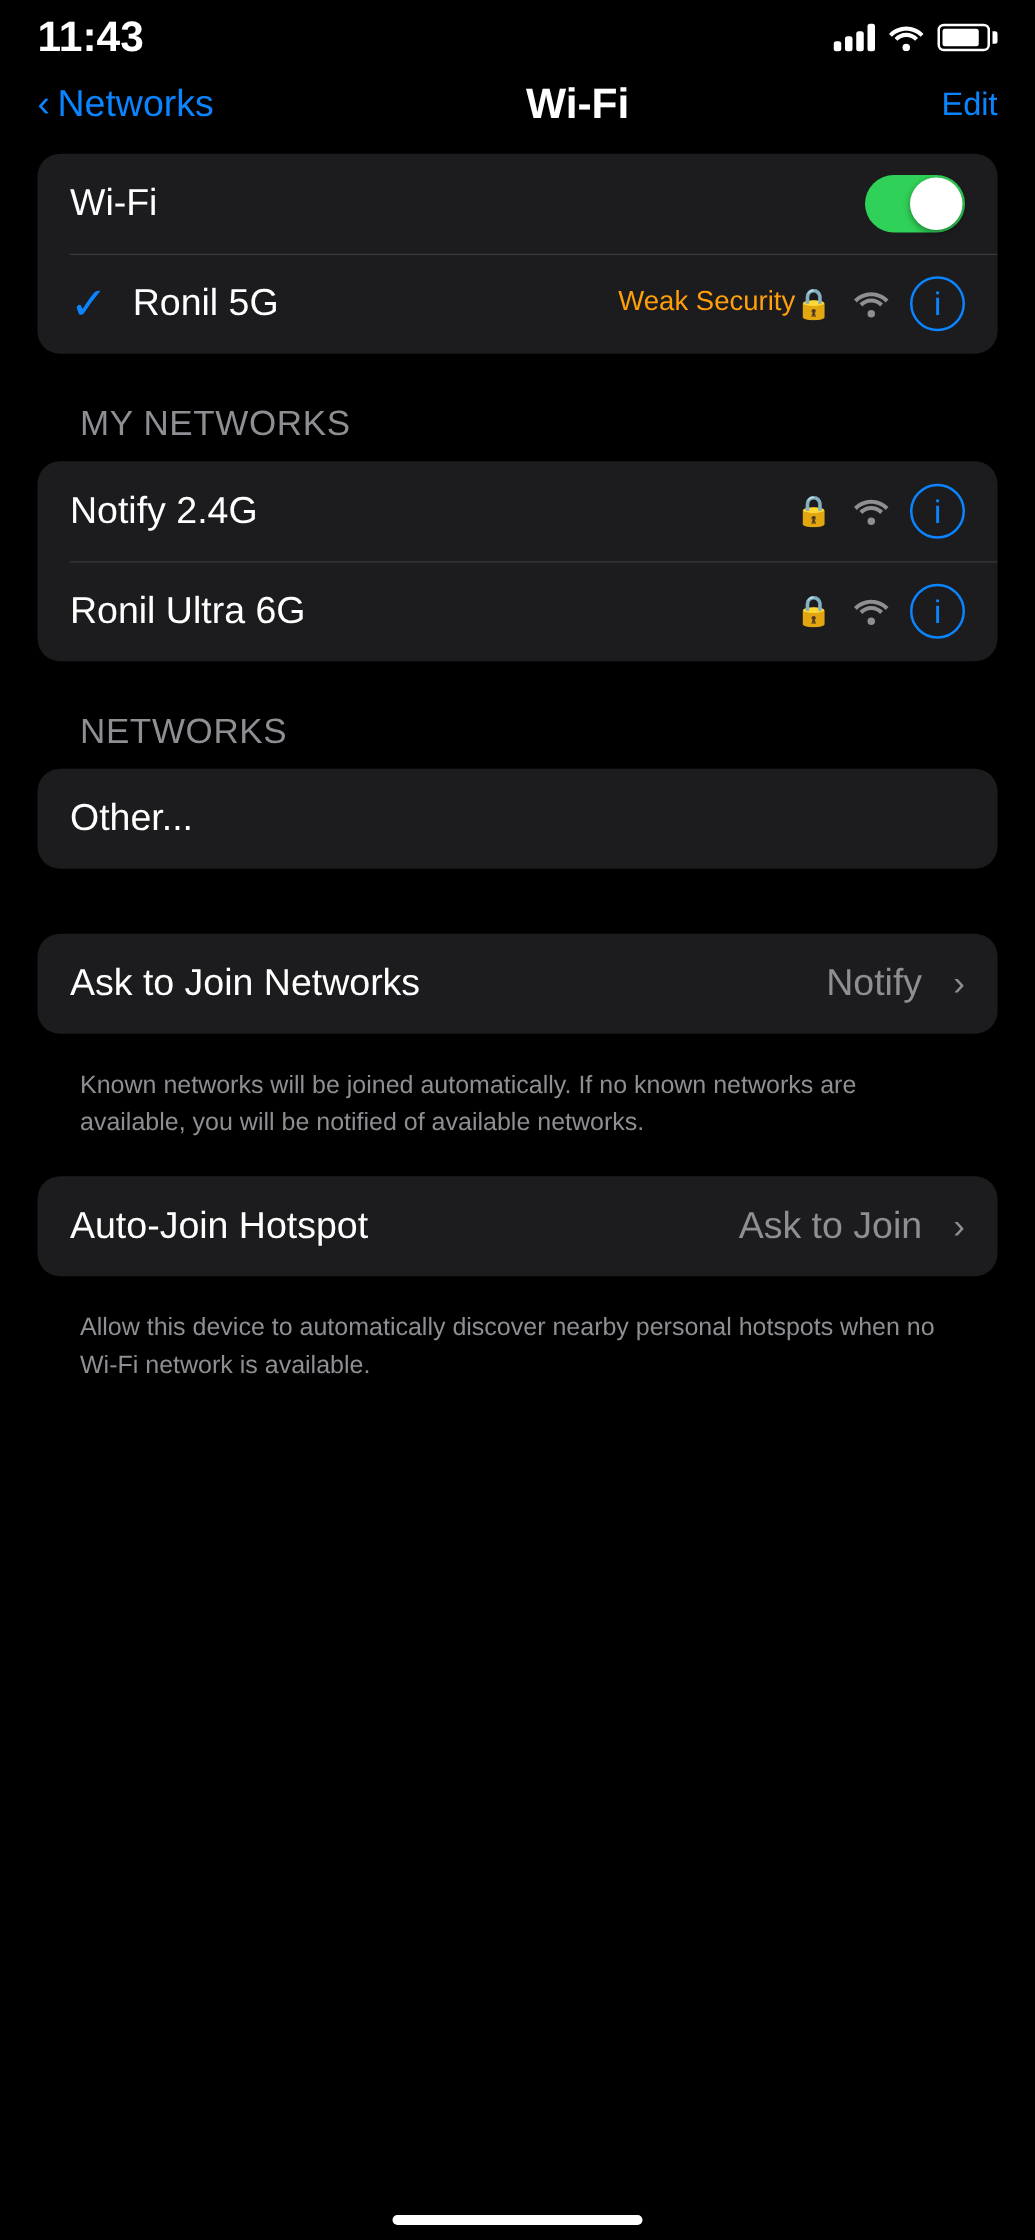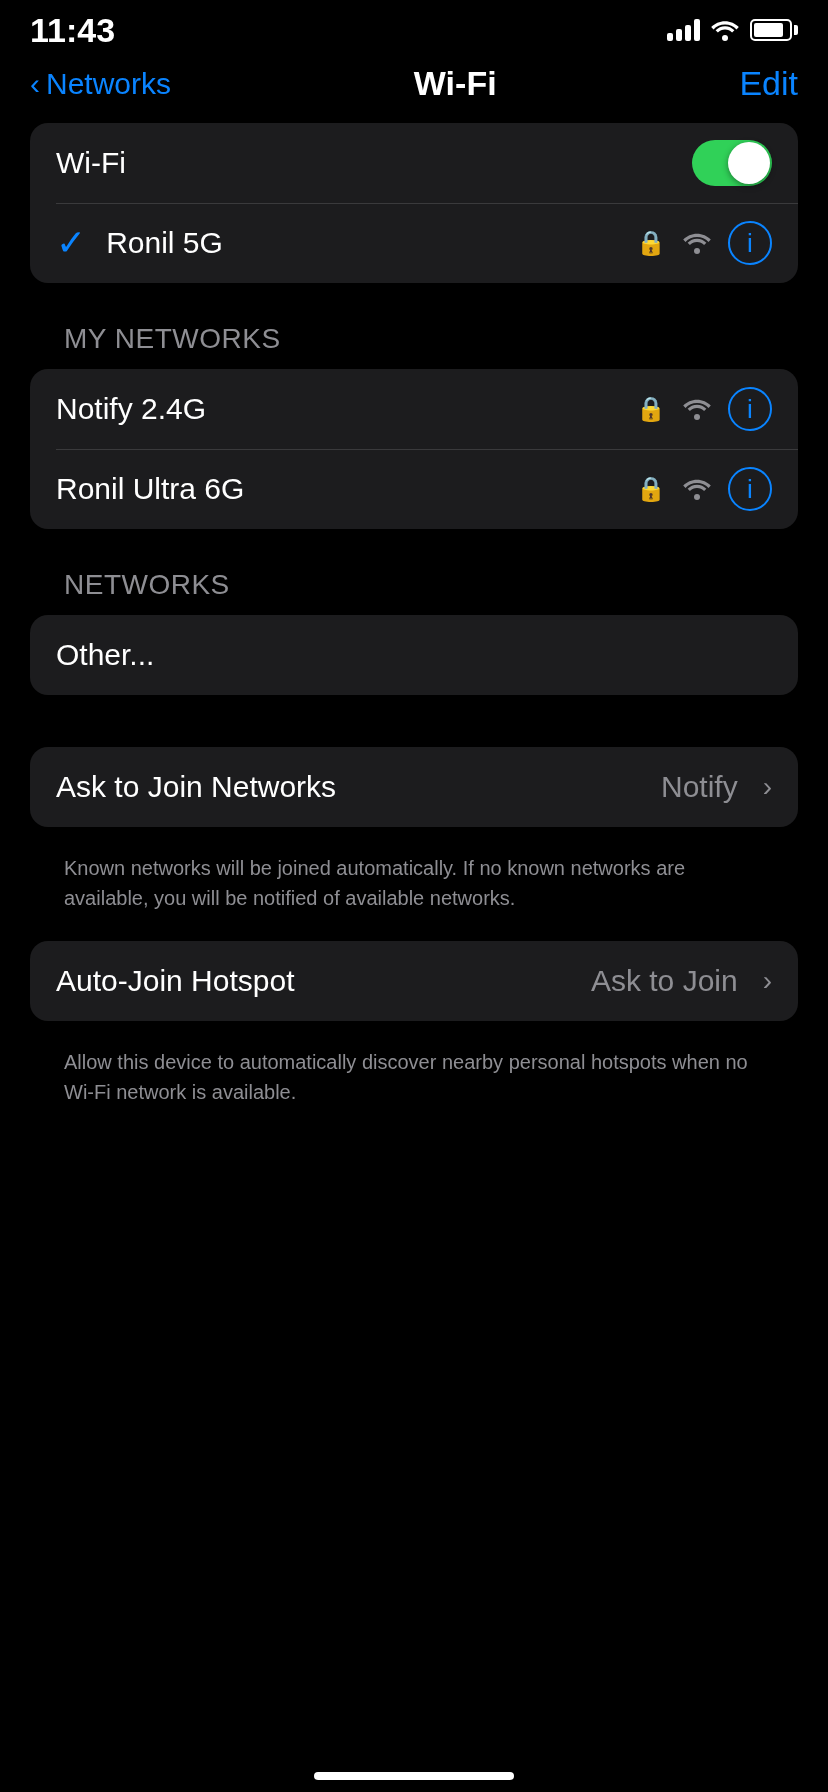--- a/index.html
+++ b/index.html
@@ -101,21 +101,21 @@
     }
 
     .nav-title {
       font-size: 34px;
       font-weight: 600;
       color: #fff;
     }
 
     .nav-edit {
       color: #0A84FF;
-      font-size: 34px;
+      font-size: 26px;
       cursor: pointer;
     }
 
     
     .content {
       padding: 0 30px;
     }
 
     
     .settings-group {
@@ -307,20 +307,21 @@
       <span class="row-label">Wi-Fi</span>
       <div class="toggle">
         <div class="toggle-knob"></div>
       </div>
     </div>
 
     <div class="settings-row">
       <span class="checkmark">✓</span>
       <div class="row-label-wrap">
         <span class="row-label">Ronil 5G</span>
+        <span class="row-sublabel">Weak Security</span>
       </div>
       <div class="network-icons">
         <span class="lock-icon">🔒</span>
         <svg width="30" height="24" viewBox="0 0 30 24" fill="#8E8E93">
           <path d="M15 6C19.5 6 23.6 7.9 26.5 10.9L28.8 8.6C25.3 5 20.4 2.7 15 2.7S4.7 5 1.2 8.6L3.5 10.9C6.4 7.9 10.5 6 15 6Z"></path>
           <path d="M15 11C17.8 11 20.3 12.2 22.1 14.1L24.4 11.8C22 9.3 18.7 7.7 15 7.7S8 9.3 5.6 11.8L7.9 14.1C9.7 12.2 12.2 11 15 11Z"></path>
           <circle cx="15" cy="20" r="3"></circle>
         </svg>
         <div class="info-btn">i</div>
       </div>

